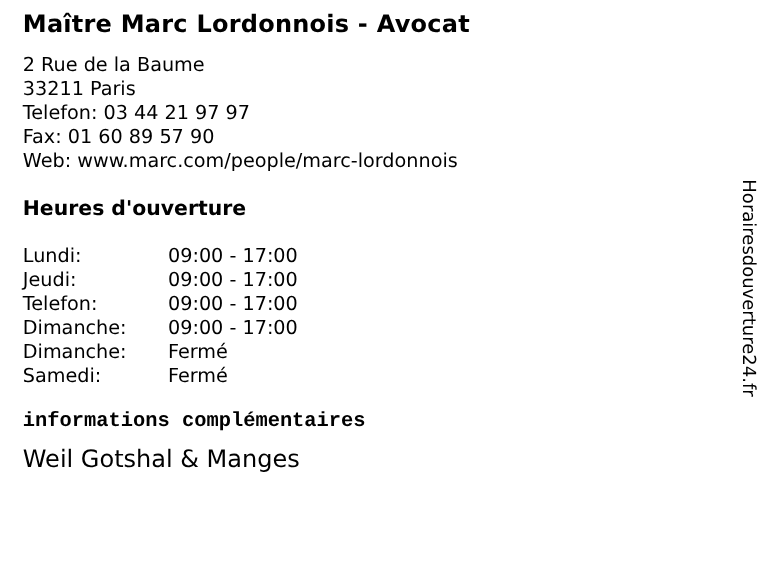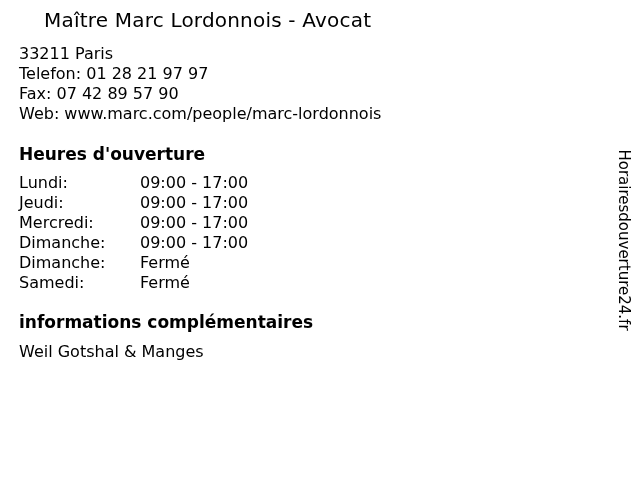--- a/index.html
+++ b/index.html
@@ -10,62 +10,62 @@
     position: relative;
     overflow: hidden;
     color: #000000;
     font-family: "DejaVu Sans", "Liberation Sans", sans-serif;
   }
   .content {
     padding: 9px 40px 0 19px;
   }
   .title {
     font-size: 20px;
-    font-weight: normal;
+    font-weight: bold;
     line-height: 23px;
     letter-spacing: 0.2px;
-    margin-left: 25px;
   }
   .contact {
     margin-top: 12px;
   }
   .contact-line {
     font-size: 16px;
     line-height: 20px;
     white-space: nowrap;
   }
   .section-heading {
     font-size: 17px;
     font-weight: bold;
     line-height: 22px;
   }
   .hours-heading {
     margin-top: 19px;
-    margin-bottom: 8px;
+    margin-bottom: 18px;
   }
   .hours-table {
     font-size: 16px;
   }
   .hours-row {
     line-height: 20px;
     white-space: nowrap;
   }
   .day-cell {
     display: inline-block;
     width: 121px;
   }
   .time-cell {
     display: inline-block;
   }
   .info-heading {
     margin-top: 18px;
     margin-bottom: 9px;
+    font-family: Liberation Mono, monospace;
   }
   .info-text {
-    font-size: 16px;
+    font-size: 20px;
     line-height: 20px;
   }
   .watermark {
     position: absolute;
     top: 50%;
     right: 7px;
     transform: translateY(-50%);
     writing-mode: vertical-rl;
     text-orientation: mixed;
     font-size: 15px;
@@ -75,37 +75,38 @@
   }
 </style>
 </head>
 <body>
 
 <div class="content">
 
   <h1 class="title">Maître Marc Lordonnois - Avocat</h1>
 
   <div class="contact">
+    <div class="contact-line">2 Rue de la Baume</div>
     <div class="contact-line">33211 Paris</div>
-    <div class="contact-line">Telefon: 01 28 21 97 97</div>
-    <div class="contact-line">Fax: 07 42 89 57 90</div>
+    <div class="contact-line">Telefon: 03 44 21 97 97</div>
+    <div class="contact-line">Fax: 01 60 89 57 90</div>
     <div class="contact-line">Web: www.marc.com/people/marc-lordonnois</div>
   </div>
 
   <h2 class="section-heading hours-heading">Heures d'ouverture</h2>
 
   <div class="hours-table">
     <div class="hours-row">
       <span class="day-cell">Lundi:</span><span class="time-cell">09:00 - 17:00</span>
     </div>
     <div class="hours-row">
       <span class="day-cell">Jeudi:</span><span class="time-cell">09:00 - 17:00</span>
     </div>
     <div class="hours-row">
-      <span class="day-cell">Mercredi:</span><span class="time-cell">09:00 - 17:00</span>
+      <span class="day-cell">Telefon:</span><span class="time-cell">09:00 - 17:00</span>
     </div>
     <div class="hours-row">
       <span class="day-cell">Dimanche:</span><span class="time-cell">09:00 - 17:00</span>
     </div>
     <div class="hours-row">
       <span class="day-cell">Dimanche:</span><span class="time-cell">Fermé</span>
     </div>
     <div class="hours-row">
       <span class="day-cell">Samedi:</span><span class="time-cell">Fermé</span>
     </div>

